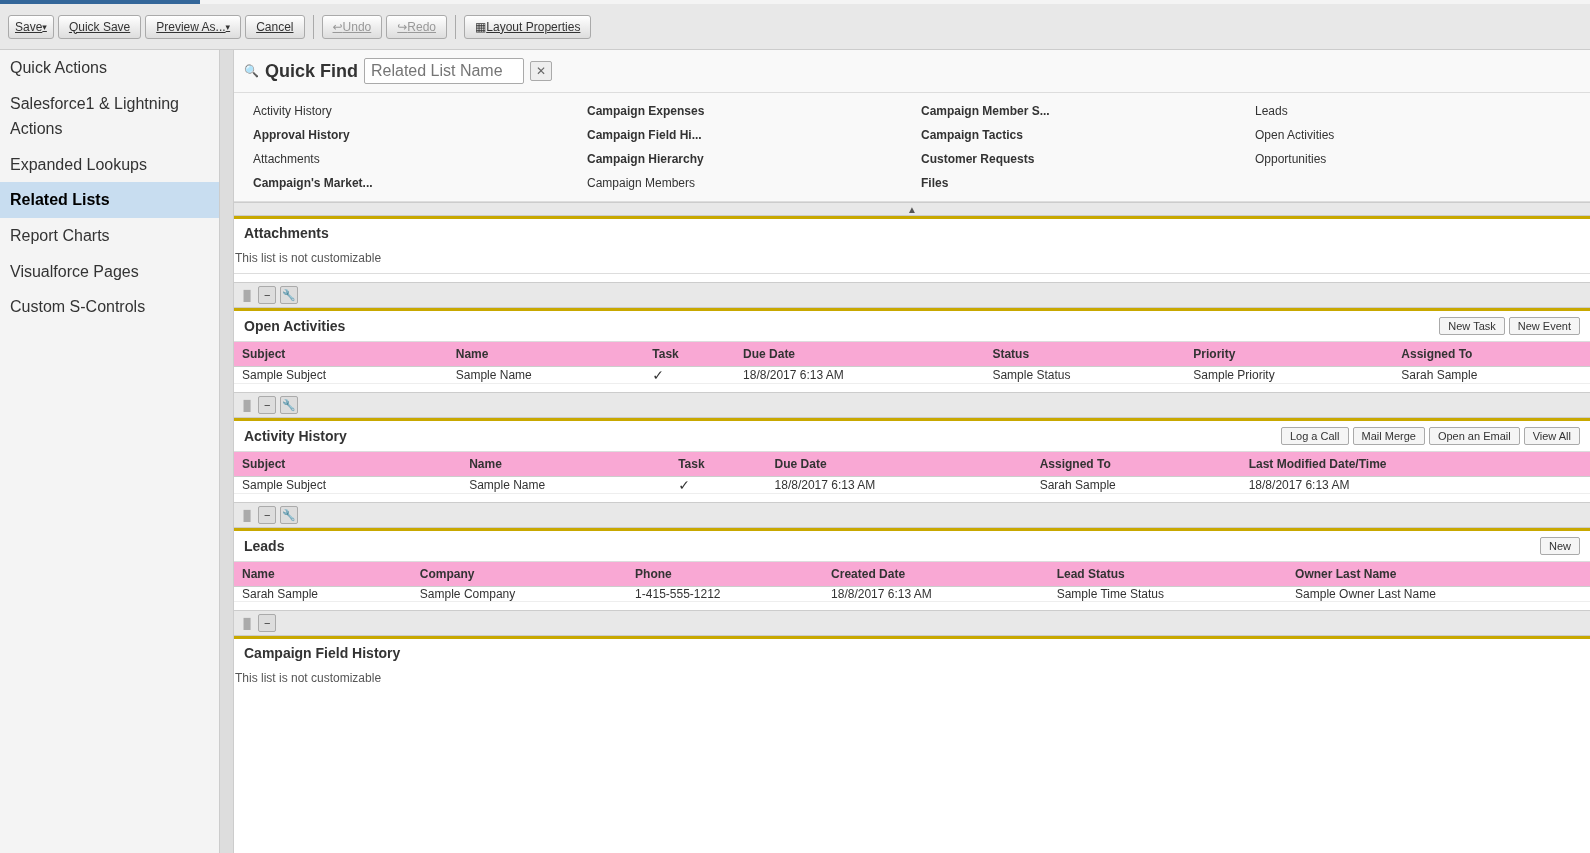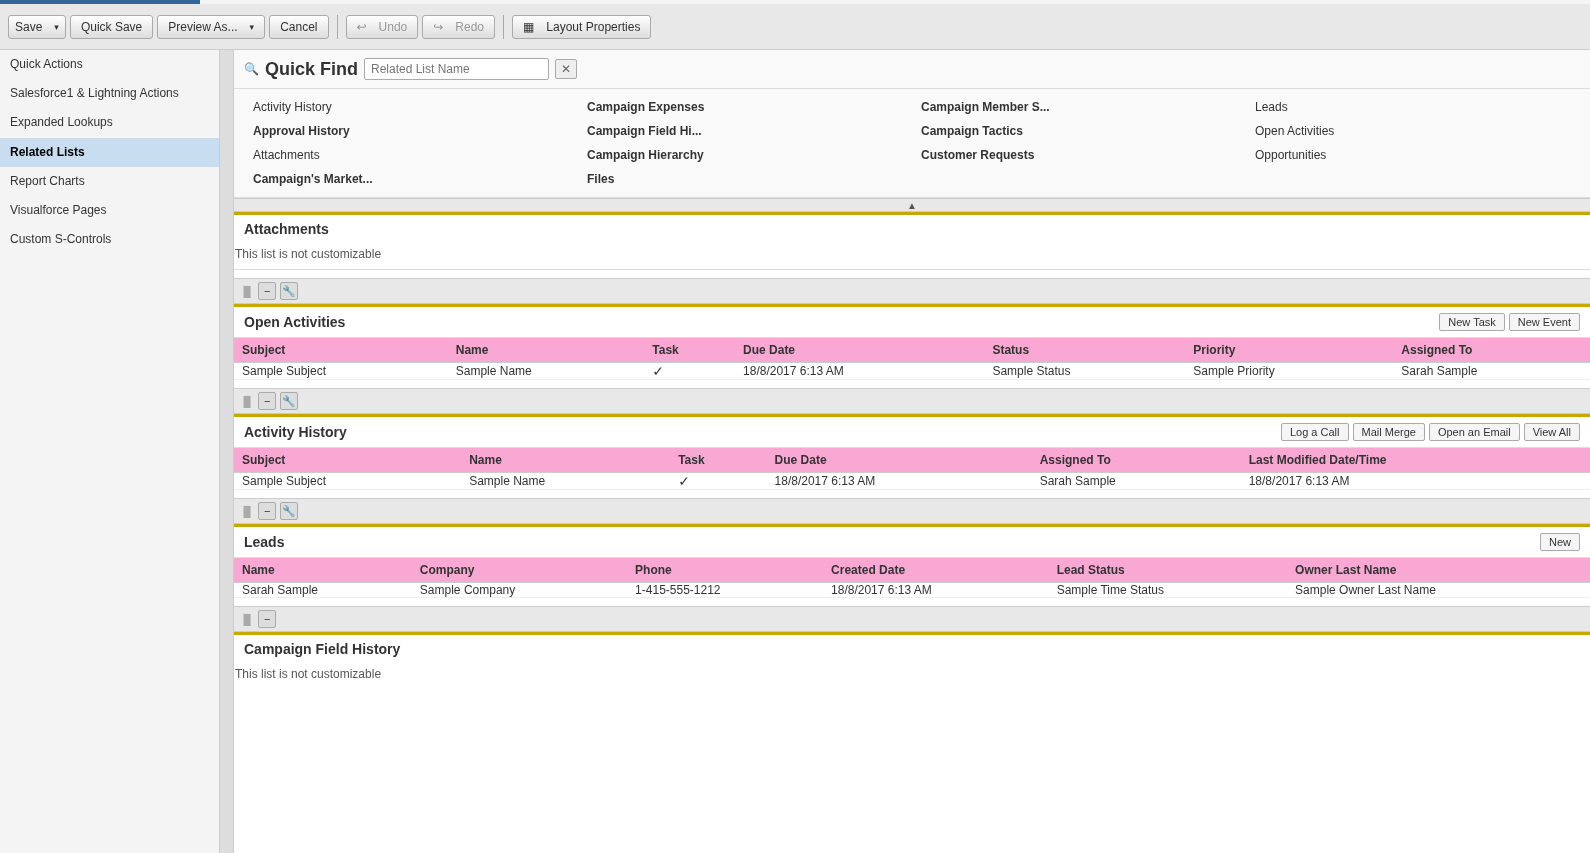--- a/index.html
+++ b/index.html
@@ -5,42 +5,43 @@
     * { box-sizing: border-box; margin: 0; padding: 0; }
     body { font-family: Arial, sans-serif; font-size: 12px; background: #f4f4f4; color: #333; }
 
     
     .toolbar {
       display: flex; align-items: center; gap: 4px;
       background: #e8e8e8; border-bottom: 1px solid #ccc;
       padding: 6px 8px; height: 46px;
     }
     .toolbar-btn {
-      display: inline-flex; align-items: center; gap: 12px;
+      display: inline-flex; align-items: center; gap: 0;
       background: linear-gradient(to bottom, #fff, #ddd);
       border: 1px solid #aaa; border-radius: 3px;
       padding: 4px 10px; cursor: pointer; font-size: 12px;
       color: #333;
+      text-decoration: underline;
     }
     .toolbar-btn.save-btn { padding: 4px 6px; }
     .toolbar-btn .arrow { font-size: 9px; }
     .toolbar-separator { width: 1px; background: #aaa; height: 24px; margin: 0 4px; }
     .toolbar-btn.disabled { color: #999; }
 
     
     .main-layout { display: flex; height: calc(100vh - 46px); overflow: hidden; }
 
     
     .sidebar {
       width: 234px; min-width: 234px; background: #f4f4f4;
       border-right: 1px solid #ccc; display: flex; flex-direction: column;
       overflow: hidden;
     }
     .sidebar-item {
-      padding: 5px 10px; cursor: pointer; font-size: 12px; color: #333;
+      padding: 5px 10px; cursor: pointer; font-size: 16px; color: #333;
       line-height: 1.6;
     }
     .sidebar-item.active {
       background: #c8ddf0; font-weight: bold; color: #000;
     }
     .sidebar-scrollbar {
       width: 14px; background: #ddd; border-left: 1px solid #ccc;
       position: relative;
     }
     .sidebar-inner { display: flex; flex: 1; overflow: hidden; }
@@ -49,22 +50,22 @@
     
     .content { flex: 1; overflow-y: auto; background: #fff; }
 
     
     .quickfind-bar {
       display: flex; align-items: center; gap: 6px;
       padding: 8px 10px; background: #f9f9f9; border-bottom: 1px solid #ddd;
     }
     .quickfind-label { font-weight: bold; font-size: 18px; }
     .quickfind-bar input {
-      border: 1px solid #aaa; padding: 3px 6px; font-size: 12px;
-      width: 185px; border-radius: 2px;
+      border: 1px solid #aaa; padding: 3px 6px; font-size: 16px;
+      width: 160px; border-radius: 2px;
     }
     .quickfind-bar .clear-btn {
       cursor: pointer; font-size: 12px; color: #666;
       border: 1px solid #aaa; background: #eee; padding: 2px 5px;
       border-radius: 2px;
     }
 
     
     .related-grid {
       display: grid;
@@ -228,20 +229,21 @@
       <div class="related-grid-item bold">Campaign Field Hi...</div>
       <div class="related-grid-item bold">Campaign Tactics</div>
       <div class="related-grid-item">Open Activities</div>
 
       <div class="related-grid-item">Attachments</div>
       <div class="related-grid-item bold">Campaign Hierarchy</div>
       <div class="related-grid-item bold">Customer Requests</div>
       <div class="related-grid-item">Opportunities</div>
 
       <div class="related-grid-item bold">Campaign's Market...</div>
+      <div class="related-grid-item">Campaign Members</div>
       <div class="related-grid-item bold">Files</div>
       <div class="related-grid-item"></div>
     </div>
 
     <div class="collapse-bar">
       <span class="collapse-arrow">▲</span>
     </div>
 
     <div class="section-wrapper">
       <div class="section-header">

